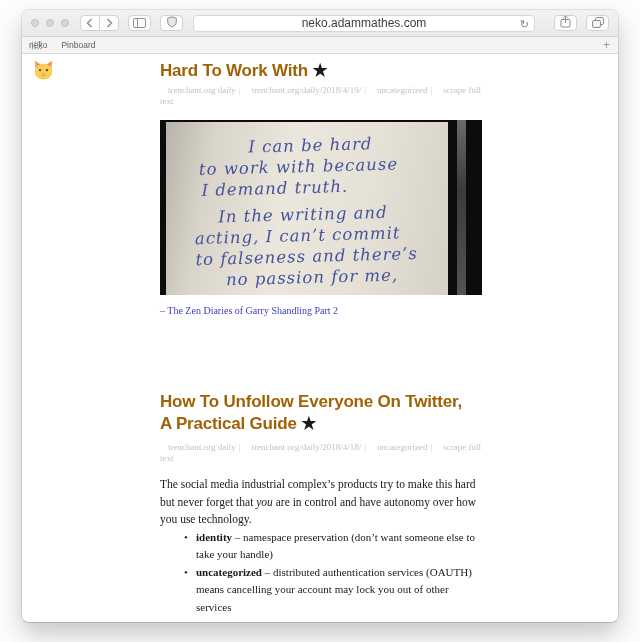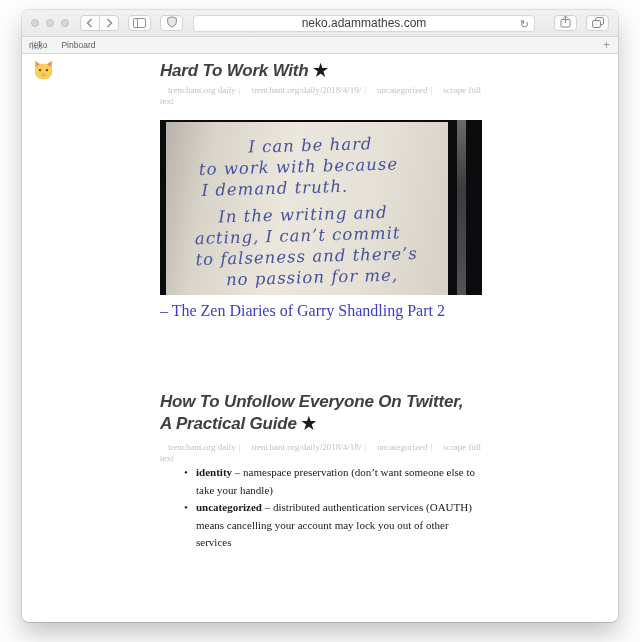--- a/index.html
+++ b/index.html
@@ -35,21 +35,21 @@
   .addtab{position:absolute;right:8px;font-size:12px;color:#9a9a9a;top:0;line-height:16px;}
 
   
   .content{position:relative;height:566px;background:#fff;overflow:hidden;
     font-family:"Liberation Serif",serif;}
   .logo{position:absolute;left:11px;top:6px;display:block;}
   .main{margin-left:138px;width:322px;}
 
   .post-title{margin:0;font-family:"Liberation Sans",sans-serif;font-weight:bold;
     font-size:17px;line-height:21px;letter-spacing:-.2px;}
-  .post-title a{color:#404040;text-decoration:none;font-style:italic;}
+  .post-title a{color:#a16207;text-decoration:none;}
   .t1{margin-top:6px;}
   .t2{margin-top:73px;line-height:22px;}
   .tline{display:block;}
   .star{color:#1a1a1a;}
 
   .meta{font-size:9px;color:#c6c2ba;margin-top:4px;line-height:11px;}
   .meta a{color:#c6c2ba;text-decoration:none;margin-left:8px;}
   .meta .sep{color:#d9d5cd;padding:0 3px;}
   .meta2{margin-top:7px;}
 
@@ -64,21 +64,21 @@
     color:#47529e;letter-spacing:1px;}
   .hl{white-space:nowrap;}
   .l1{margin-left:84px;}
   .l2{margin-left:34px;}
   .l3{margin-left:36px;}
   .l4{margin-left:52px;margin-top:6px;}
   .l5{margin-left:28px;}
   .l6{margin-left:28px;}
   .l7{margin-left:58px;}
 
-  .caption{display:block;margin-top:8px;font-size:16px;line-height:15px;
+  .caption{display:block;margin-top:8px;font-size:10px;line-height:15px;
     color:#3b3bc4;text-decoration:none;}
 
   .body-text{margin:12px 0 0 0;font-size:11.5px;line-height:17.5px;color:#191919;}
   .p2{margin-top:6px;}
   .body-text em{font-style:italic;}
 
   ul.bullets{margin:0;padding:0 0 0 24px;list-style:none;font-size:11px;line-height:17.5px;color:#191919;}
   ul.bullets li{position:relative;padding-left:12px;}
   ul.bullets li::before{content:"\2022";position:absolute;left:0;top:0;color:#222;}
   ul.bullets b{font-weight:bold;}
@@ -219,20 +219,21 @@
       <a class="caption">– The Zen Diaries of Garry Shandling Part 2</a>
 
       <h1 class="post-title t2">
         <span class="tline"><a>How To Unfollow Everyone On Twitter,</a></span>
         <span class="tline"><a>A Practical Guide</a> <span class="star">★</span></span>
       </h1>
       <div class="meta meta2">
         <a>trenchant.org daily</a><span class="sep">|</span><a>trenchant.org/daily/2018/4/18/</a><span class="sep">|</span><a>uncategorized</a><span class="sep">|</span><a>scrape full text</a>
       </div>
 
+      <p class="body-text"><span>The social media industrial complex’s products try to make this hard but never forget that </span><em>you</em><span> are in control and have autonomy over how you use technology.</span></p>
 
 
       <ul class="bullets">
         <li><b>identity</b><span> – namespace preservation (don’t want someone else to take your handle)</span></li>
         <li><b>uncategorized</b><span> – distributed authentication services (OAUTH) means cancelling your account may lock you out of other services</span></li>
 
       </ul>
 
     </div>
   </div>

